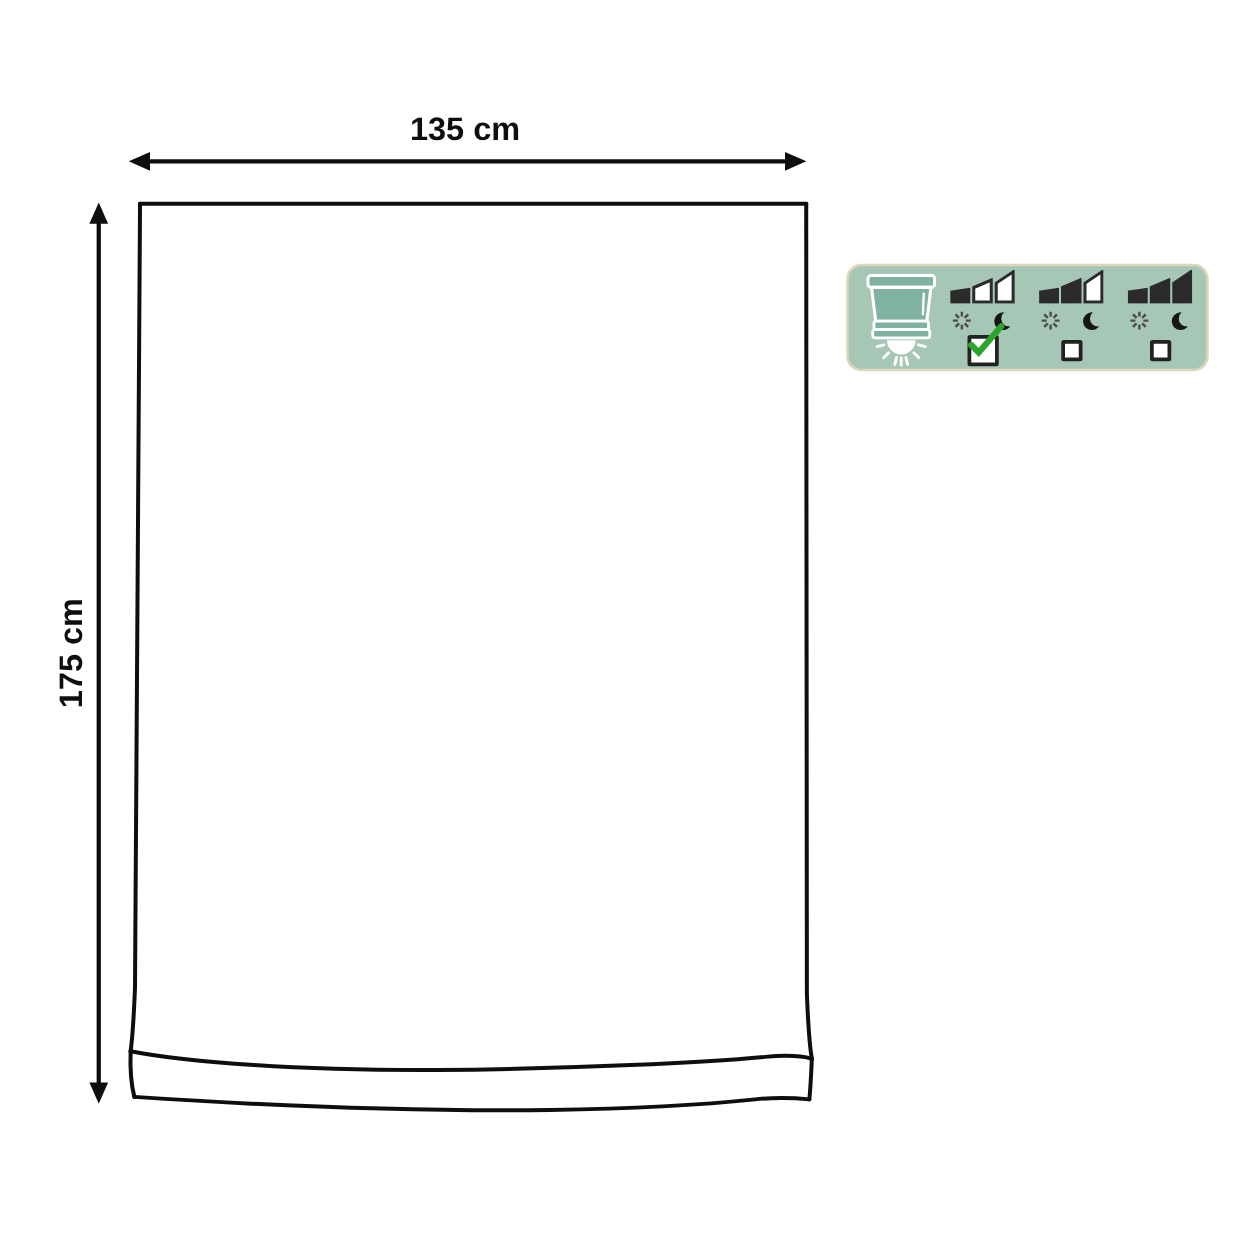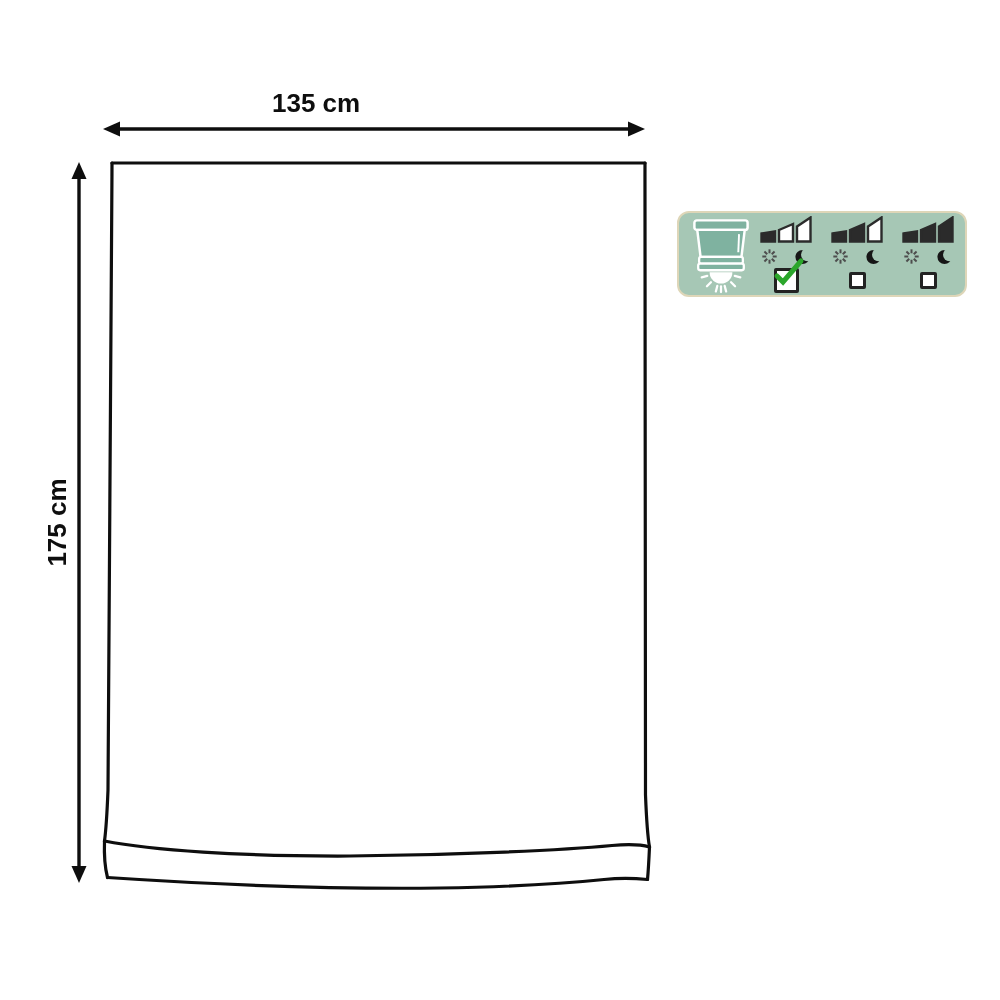--- a/index.html
+++ b/index.html
@@ -1,20 +1,20 @@
 <!DOCTYPE html>
 <html><head>
 <meta charset="utf-8">
 <style>
   html,body{margin:0;padding:0;background:#ffffff;}
   body{width:1000px;height:1000px;font-family:"Liberation Sans",sans-serif;}
   .stage{position:relative;width:1000px;height:1000px;background:#fff;overflow:hidden;color:#0e0e0e;}
   #diagram-svg{position:absolute;left:0;top:0;}
   .dim-label{position:absolute;font-weight:700;font-size:26px;color:#0e0e0e;white-space:nowrap;}
-  #width-label{left:272px;top:88px;width:200px;}
+  #width-label{left:272px;top:88px;width:200px;text-align:center;}
   #height-label{left:-43px;top:507px;width:200px;height:31px;line-height:31px;text-align:center;transform:rotate(-90deg);}
   .badge{position:absolute;left:677px;top:211px;width:290px;height:86px;box-sizing:border-box;
          border-radius:12px;background:var(--bg,#a6c7b5);border:2px solid var(--bd,#ded6b8);}
   .blind{position:absolute;left:11px;top:5px;}
   .opts{position:absolute;left:80px;top:3px;width:196px;display:flex;justify-content:space-between;}
   .opt{display:flex;flex-direction:column;align-items:center;width:54px;}
   .sunmoon{width:50px;display:flex;justify-content:space-between;align-items:center;margin-top:4px;height:18px;}
   .cbw{position:relative;margin-top:2px;height:27px;width:34px;display:flex;align-items:center;justify-content:center;}
   .cb{box-sizing:border-box;background:#ffffff;border-radius:2px;}
   .checkmark{position:absolute;left:2px;top:-9px;overflow:visible;}

